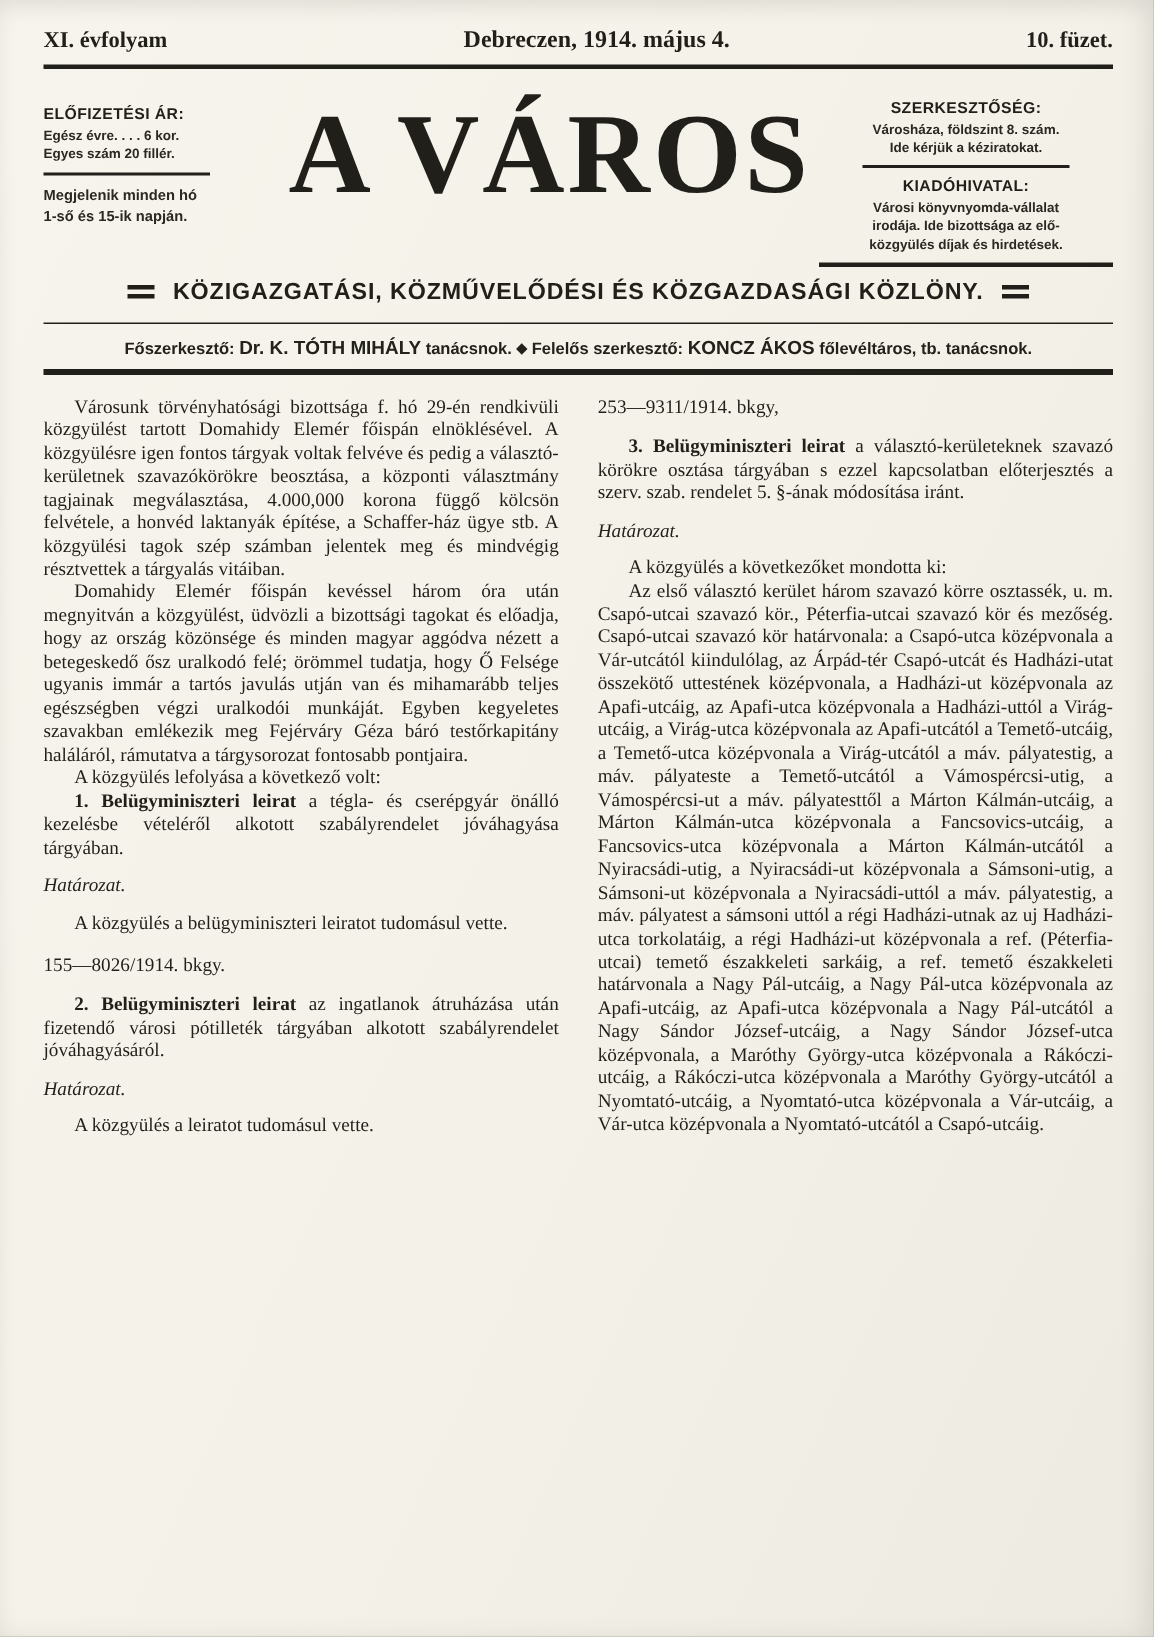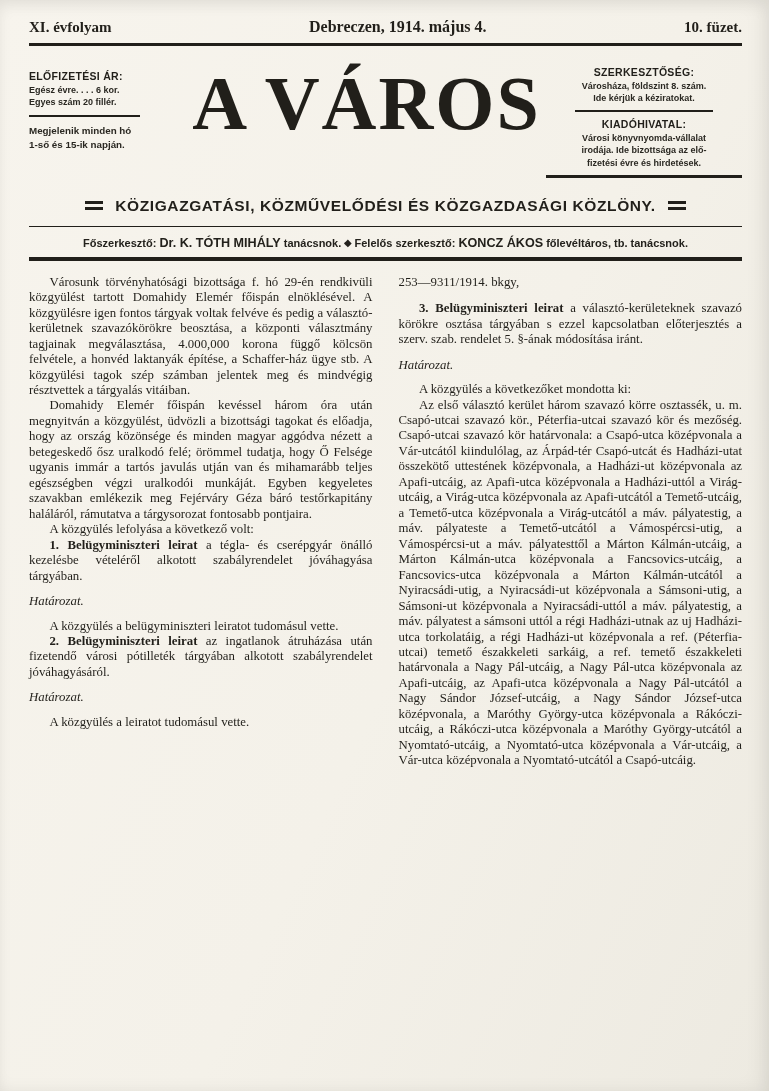--- a/index.html
+++ b/index.html
@@ -37,21 +37,21 @@
   .mast-divider{width:70%;height:2px;background:var(--ink);margin:7px 0;}
   .mast-right .mast-divider{margin:6px auto;}
   .mast-bottom-rule{width:100%;height:3px;background:var(--ink);margin-top:6px;}
   .mast-title{
     flex:1;margin:0;text-align:center;
     font-family:"Liberation Serif",serif;font-weight:bold;
     font-size:76px;line-height:1.25;letter-spacing:2px;white-space:nowrap;
   }
 
   
-  .subtitle-row{display:flex;align-items:center;justify-content:center;gap:12px;margin-top:19px;}
+  .subtitle-row{display:flex;align-items:center;justify-content:center;gap:12px;margin-top:8px;}
   .eq{width:18px;height:9px;border-top:3px solid var(--ink);border-bottom:3px solid var(--ink);}
   .subtitle{font-family:"Liberation Sans",sans-serif;font-weight:bold;
     font-size:15.5px;letter-spacing:.6px;}
 
   
   .editors{text-align:center;margin:9px 0 7px 0;font-family:"Liberation Sans",sans-serif;
     font-size:11px;color:#23211c;}
   .editors .run-label{font-weight:bold;}
   .editors .run-name{font-weight:bold;font-size:12.6px;text-align:right;}
   .editors .run-diamond{font-size:10px;position:relative;top:-1px;}
@@ -104,21 +104,21 @@
       <div class="mast-heading">SZERKESZTŐSÉG:</div>
       <div class="mast-lines">
           <div>Városháza, földszint 8. szám.</div>
           <div>Ide kérjük a kéziratokat.</div>
         </div>
       <div class="mast-divider"></div>
       <div class="mast-heading">KIADÓHIVATAL:</div>
       <div class="mast-lines">
           <div>Városi könyvnyomda-vállalat</div>
           <div>irodája. Ide bizottsága az elő-</div>
-          <div>fizetési évre és hirdetések.</div>
+          <div>közgyülés díjak és hirdetések.</div>
         </div>
       <div class="mast-bottom-rule"></div>
     </div>
   </section>
 
   <div class="subtitle-row">
     <span class="eq"></span>
     <span class="subtitle">KÖZIGAZGATÁSI, KÖZMŰVELŐDÉSI ÉS KÖZGAZDASÁGI KÖZLÖNY.</span>
     <span class="eq"></span>
   </div>
@@ -131,20 +131,21 @@
 
 
   <main class="columns">
     <div class="col">
         <p class="blk blk-p"><span>Városunk törvényhatósági bizottsága f. hó 29-én rendkivüli közgyülést tartott Domahidy Elemér főispán elnöklésével. A közgyülésre igen fontos tárgyak voltak felvéve és pedig a választó-kerületnek szavazókörökre beosztása, a központi választmány tagjainak megválasztása, 4.000,000 korona függő kölcsön felvétele, a honvéd laktanyák építése, a Schaffer-ház ügye stb. A közgyülési tagok szép számban jelentek meg és mindvégig résztvettek a tárgyalás vitáiban.</span></p>
         <p class="blk blk-p"><span>Domahidy Elemér főispán kevéssel három óra után megnyitván a közgyülést, üdvözli a bizottsági tagokat és előadja, hogy az ország közönsége és minden magyar aggódva nézett a betegeskedő ősz uralkodó felé; örömmel tudatja, hogy Ő Felsége ugyanis immár a tartós javulás utján van és mihamarább teljes egészségben végzi uralkodói munkáját. Egyben kegyeletes szavakban emlékezik meg Fejérváry Géza báró testőrkapitány haláláról, rámutatva a tárgysorozat fontosabb pontjaira.</span></p>
         <p class="blk blk-p"><span>A közgyülés lefolyása a következő volt:</span></p>
         <p class="blk blk-p"><span class="bold">1. Belügyminiszteri leirat</span><span> a tégla- és cserépgyár önálló kezelésbe vételéről alkotott szabályrendelet jóváhagyása tárgyában.</span></p>
         <p class="blk blk-center"><span>Határozat.</span></p>
         <p class="blk blk-p"><span>A közgyülés a belügyminiszteri leiratot tudomásul vette.</span></p>
+        <p class="blk blk-docket"><span>155—8026/1914. bkgy.</span></p>
         <p class="blk blk-p"><span class="bold">2. Belügyminiszteri leirat</span><span> az ingatlanok átruházása után fizetendő városi pótilleték tárgyában alkotott szabályrendelet jóváhagyásáról.</span></p>
         <p class="blk blk-center"><span>Határozat.</span></p>
         <p class="blk blk-p"><span>A közgyülés a leiratot tudomásul vette.</span></p>
       </div>
     <div class="col">
         <p class="blk blk-docket"><span>253—9311/1914. bkgy,</span></p>
         <p class="blk blk-p"><span class="bold">3. Belügyminiszteri leirat</span><span> a választó-kerületeknek szavazó körökre osztása tárgyában s ezzel kapcsolatban előterjesztés a szerv. szab. rendelet 5. §-ának módosítása iránt.</span></p>
         <p class="blk blk-center"><span>Határozat.</span></p>
         <p class="blk blk-p"><span>A közgyülés a következőket mondotta ki:</span></p>
         <p class="blk blk-p"><span>Az első választó kerület három szavazó körre osztassék, u. m. Csapó-utcai szavazó kör., Péterfia-utcai szavazó kör és mezőség. Csapó-utcai szavazó kör határvonala: a Csapó-utca középvonala a Vár-utcától kiindulólag, az Árpád-tér Csapó-utcát és Hadházi-utat összekötő uttestének középvonala, a Hadházi-ut középvonala az Apafi-utcáig, az Apafi-utca középvonala a Hadházi-uttól a Virág-utcáig, a Virág-utca középvonala az Apafi-utcától a Temető-utcáig, a Temető-utca középvonala a Virág-utcától a máv. pályatestig, a máv. pályateste a Temető-utcától a Vámospércsi-utig, a Vámospércsi-ut a máv. pályatesttől a Márton Kálmán-utcáig, a Márton Kálmán-utca középvonala a Fancsovics-utcáig, a Fancsovics-utca középvonala a Márton Kálmán-utcától a Nyiracsádi-utig, a Nyiracsádi-ut középvonala a Sámsoni-utig, a Sámsoni-ut középvonala a Nyiracsádi-uttól a máv. pályatestig, a máv. pályatest a sámsoni uttól a régi Hadházi-utnak az uj Hadházi-utca torkolatáig, a régi Hadházi-ut középvonala a ref. (Péterfia-utcai) temető északkeleti sarkáig, a ref. temető északkeleti határvonala a Nagy Pál-utcáig, a Nagy Pál-utca középvonala az Apafi-utcáig, az Apafi-utca középvonala a Nagy Pál-utcától a Nagy Sándor József-utcáig, a Nagy Sándor József-utca középvonala, a Maróthy György-utca középvonala a Rákóczi-utcáig, a Rákóczi-utca középvonala a Maróthy György-utcától a Nyomtató-utcáig, a Nyomtató-utca középvonala a Vár-utcáig, a Vár-utca középvonala a Nyomtató-utcától a Csapó-utcáig.</span></p>

